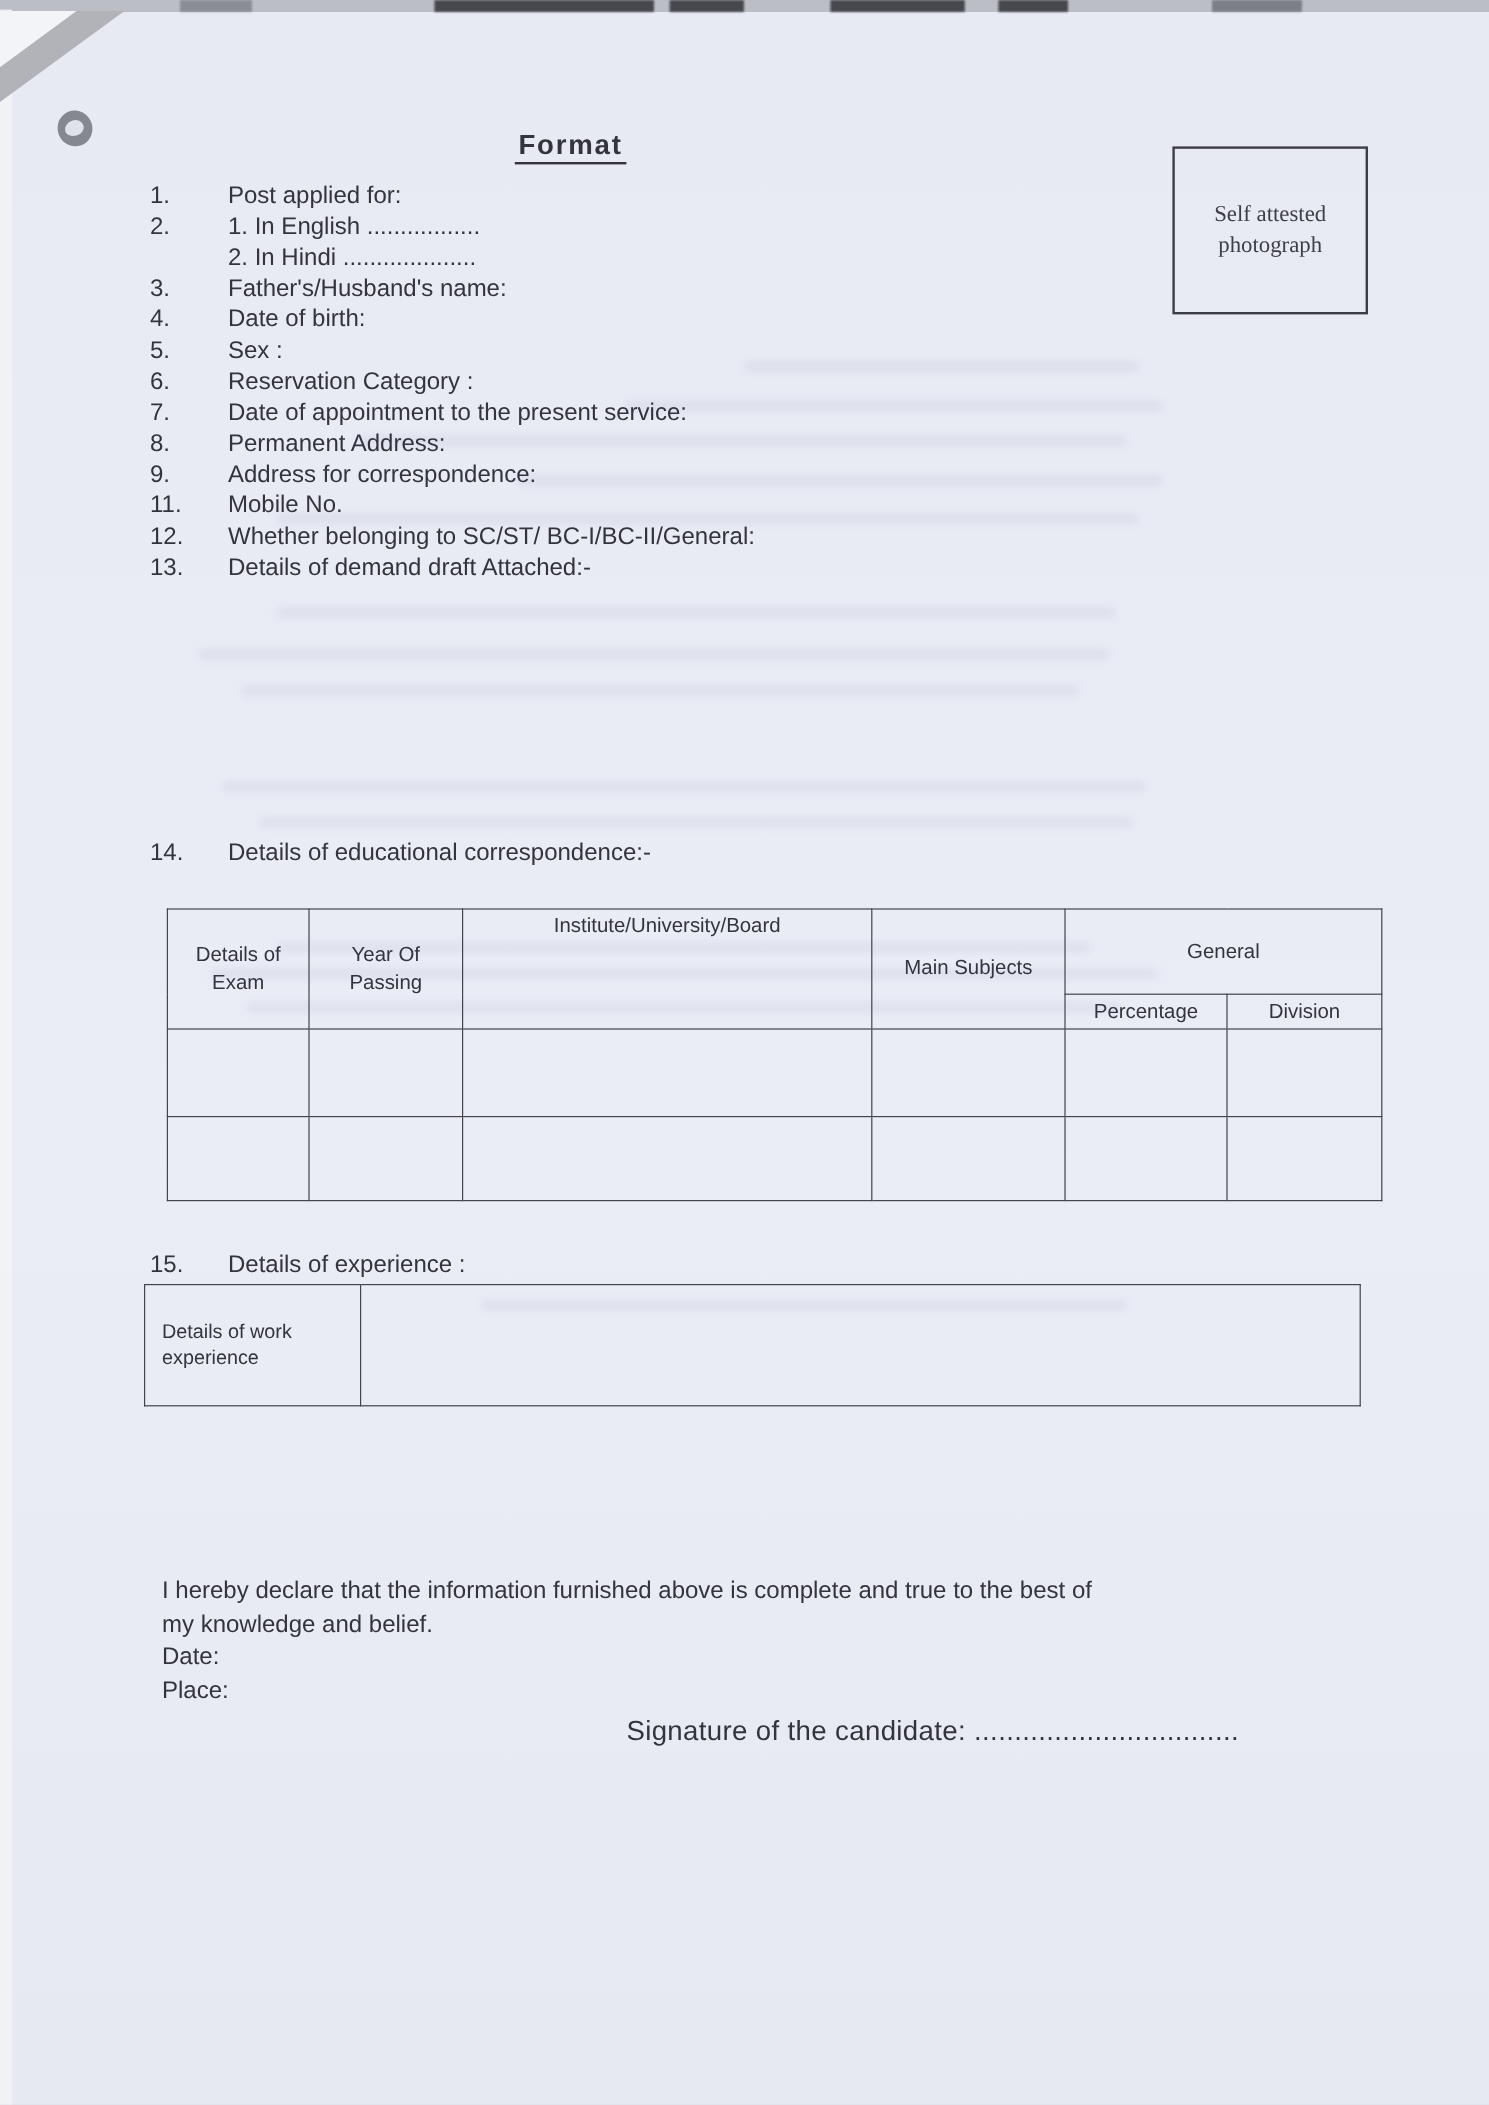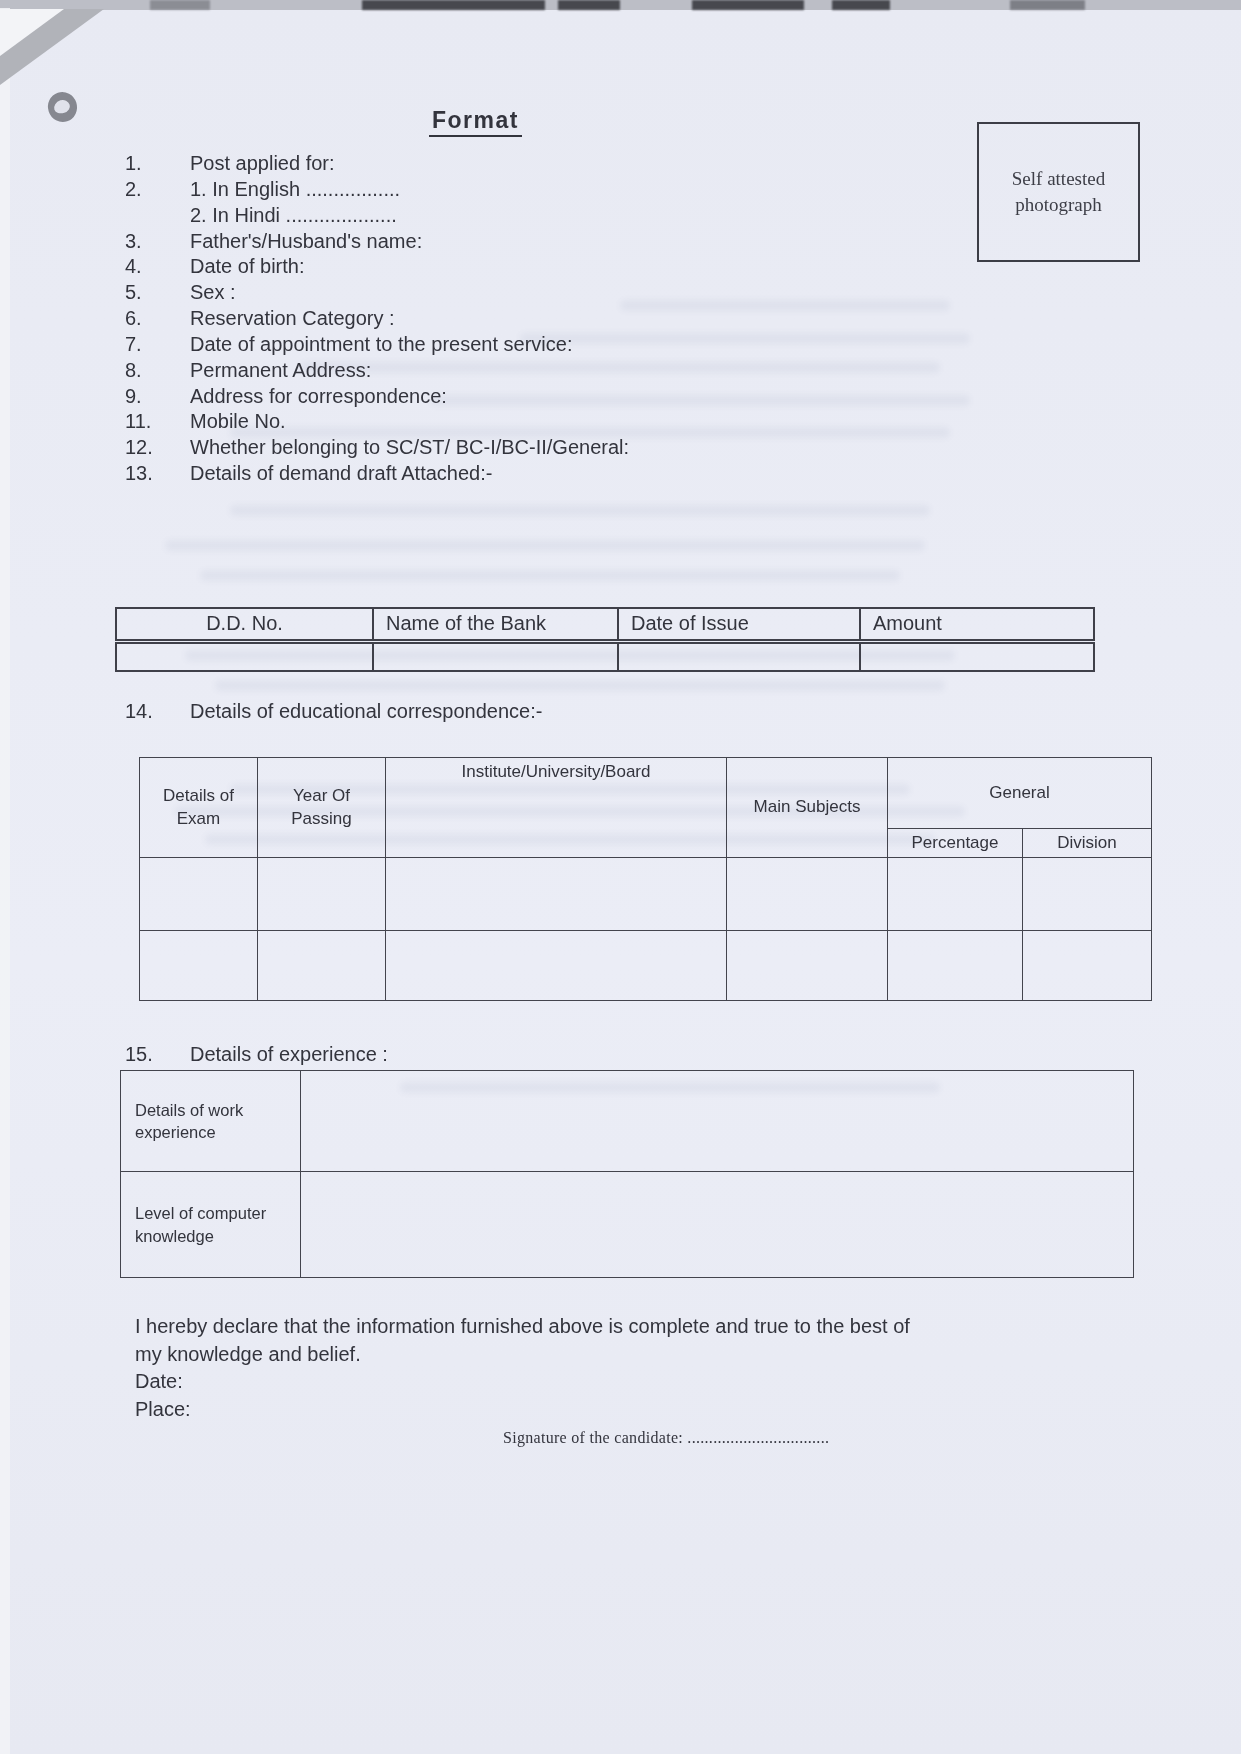--- a/index.html
+++ b/index.html
@@ -54,22 +54,22 @@
   .edu-table tr.b1 td { height:72px; }
   .edu-table tr.b2 td { height:69px; }
   .exp-table { position:absolute; top:1070px; left:120px; width:1013px; font-size:16.5px; }
   .exp-table td { border:1.5px solid #43444d; vertical-align:middle;
     line-height:1.35; padding:0 14px; }
   .exp-table tr.r1 td { height:100px; }
   .exp-table tr.r2 td { height:105px; }
   
   .declaration { position:absolute; top:1313px; left:135px; width:806px;
     font-size:20px; line-height:27.5px; }
-  .signature { position:absolute; top:1429px; left:503px; font-size:16px;
-    letter-spacing:.3px;font-family:Liberation Serif, serif; }
+  .signature { position:absolute; top:1429px; left:522px; font-size:23px;
+    letter-spacing:.3px; }
 </style>
 </head>
 <body>
 
 <div class="page">
 
   <div class="top-strip">
     <div class="seg" style="left:150px;width:60px;opacity:.35"></div>
     <div class="seg" style="left:362px;width:183px"></div>
     <div class="seg" style="left:558px;width:62px"></div>
@@ -152,42 +152,20 @@
     <div class="li">
       <span class="num">12.</span>
       <span>Whether belonging to SC/ST/ BC-I/BC-II/General:</span>
     </div>
     <div class="li">
       <span class="num">13.</span>
       <span>Details of demand draft Attached:-</span>
     </div>
   </div>
 
-  <table class="dd-table">
-    <colgroup>
-      <col style="width:257px">
-        <col style="width:245px">
-        <col style="width:242px">
-        <col style="width:234px">
-    </colgroup>
-    <tbody>
-        <tr>
-      <th class="center">D.D. No.</th>
-      <th>Name of the Bank</th>
-      <th>Date of Issue</th>
-      <th>Amount</th>
-    </tr>
-    <tr>
-      <td></td>
-      <td></td>
-      <td></td>
-      <td></td>
-    </tr>
-  </tbody>
-    </table>
 
   <div class="sec-head" style="top:700px">
     <span class="num">14.</span>
     <span>Details of educational correspondence:-</span>
   </div>
 
   <table class="edu-table">
     <colgroup>
       <col style="width:118px">
         <col style="width:128px">
@@ -235,24 +213,20 @@
   <table class="exp-table">
     <colgroup>
         <col style="width:180px">
         <col style="width:833px">
       </colgroup>
     <tbody>
         <tr class="r1">
       <td>Details of work experience</td>
       <td></td>
     </tr>
-    <tr class="r2">
-      <td>Level of computer knowledge</td>
-      <td></td>
-    </tr>
   </tbody>
     </table>
 
   <div class="declaration">
     <div>I hereby declare that the information furnished above is complete and true to the best of my knowledge and belief.</div>
     <div>Date:</div>
     <div>Place:</div>
   </div>
   <div class="signature">Signature of the candidate: .................................</div>
 

